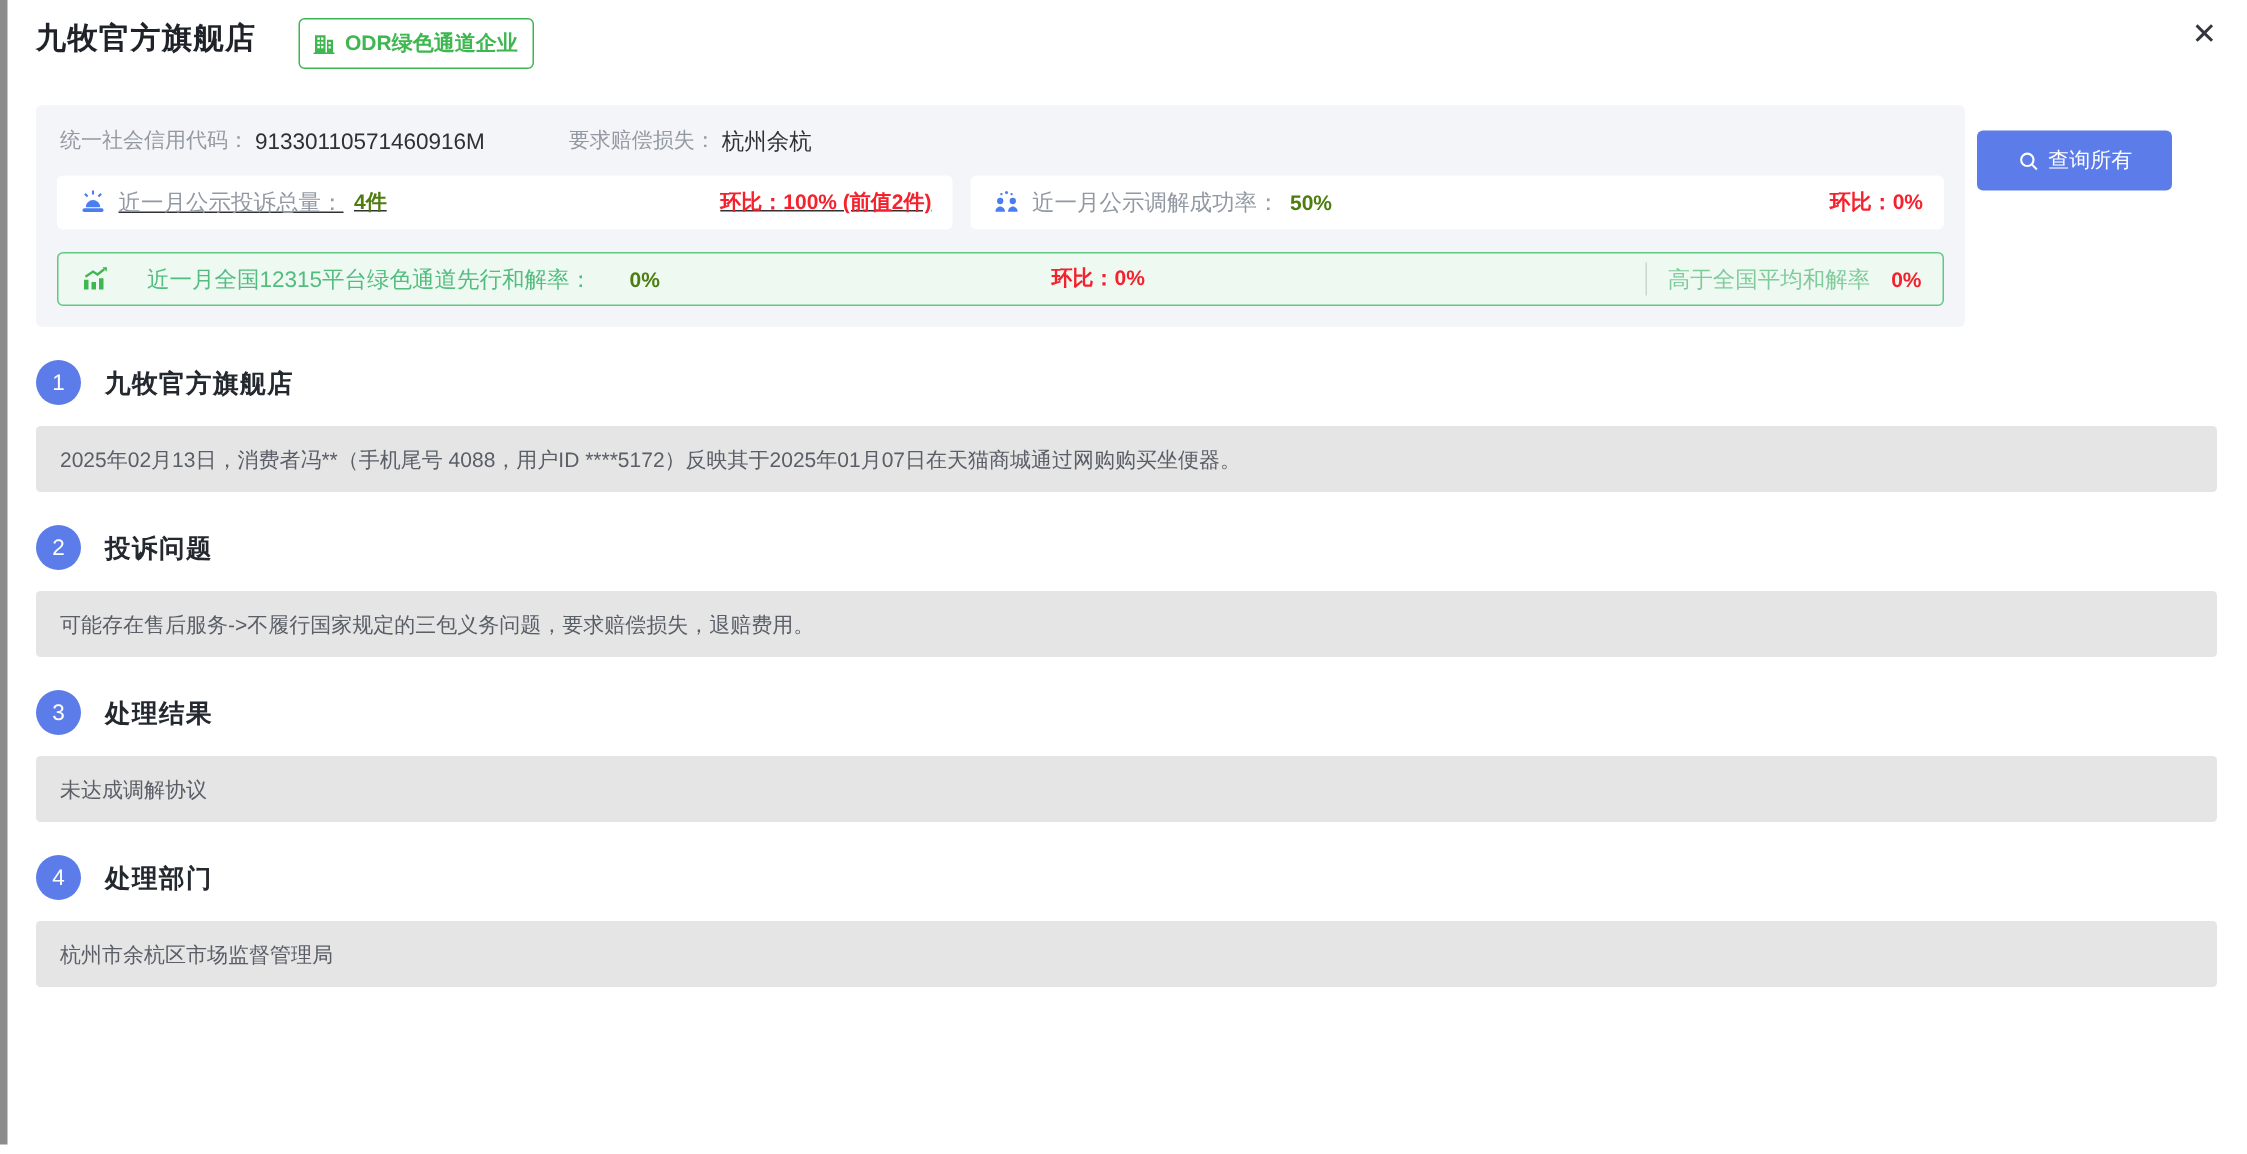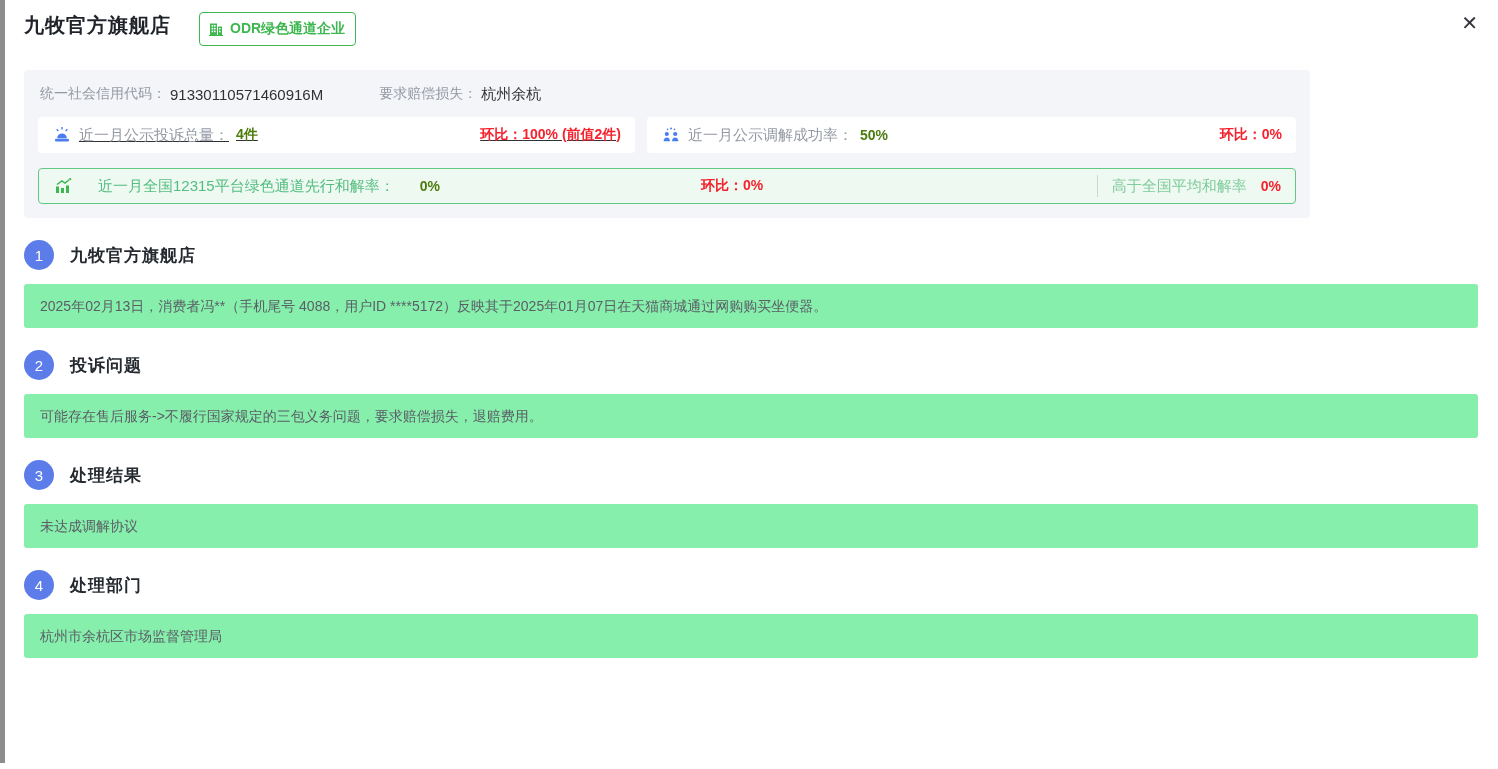--- a/index.html
+++ b/index.html
@@ -45,21 +45,21 @@
   .query-btn { position:absolute; top:87px; right:50px; width:130px; height:40px;
     background:#5b7ce9; border:none; border-radius:4px; color:#fff; font-size:14px;
     display:flex; align-items:center; justify-content:center; gap:6px; cursor:pointer;
     font-family:inherit; }
 
   
   .sec-head { display:flex; align-items:center; gap:16px; margin-top:22px; height:30px; }
   .sec-num { width:30px; height:30px; border-radius:50%; background:#5b7ce9; color:#fff;
     font-size:15px; display:flex; align-items:center; justify-content:center; }
   .sec-title { font-size:17px; font-weight:bold; color:#24292f; letter-spacing:1px; }
-  .sec-body { margin-top:14px; background:#86efac; border-radius:3px; padding:13px 16px;
+  .sec-body { margin-top:14px; background:#e5e5e5; border-radius:3px; padding:13px 16px;
     font-size:14px; color:#5a5e66; line-height:18px; }
 
   .note { margin-top:14px; background:#fdf4e7; border-radius:2px; padding:12px 16px;
     font-size:16px; color:#e32c1e; line-height:20px; }
 
   .ic { flex:0 0 auto; display:inline-flex; }
 </style>
 </head>
 <body>
 
@@ -157,20 +157,29 @@
         <span>环比：</span><span>0%</span>
       </span>
       <span class="green-right">
         <span class="vdiv"></span>
         <span class="vs-label">高于全国平均和解率</span>
         <span class="vs-val">0%</span>
       </span>
     </div>
   </div>
 
+  <button class="query-btn">
+    <span class="ic">
+      <svg width="15" height="15" viewBox="0 0 16 16">
+        <circle cx="7" cy="7" r="4.4" stroke="#fff" stroke-width="1.5" fill="none"></circle>
+        <line x1="10.4" y1="10.4" x2="13.8" y2="13.8" stroke="#fff" stroke-width="1.5"></line>
+      </svg>
+    </span>
+    <span>查询所有</span>
+  </button>
 
   <div class="sec-head">
     <span class="sec-num">1</span>
     <span class="sec-title">九牧官方旗舰店</span>
   </div>
   <div class="sec-body">2025年02月13日，消费者冯**（手机尾号 4088，用户ID ****5172）反映其于2025年01月07日在天猫商城通过网购购买坐便器。</div>
 
   <div class="sec-head">
     <span class="sec-num">2</span>
     <span class="sec-title">投诉问题</span>

